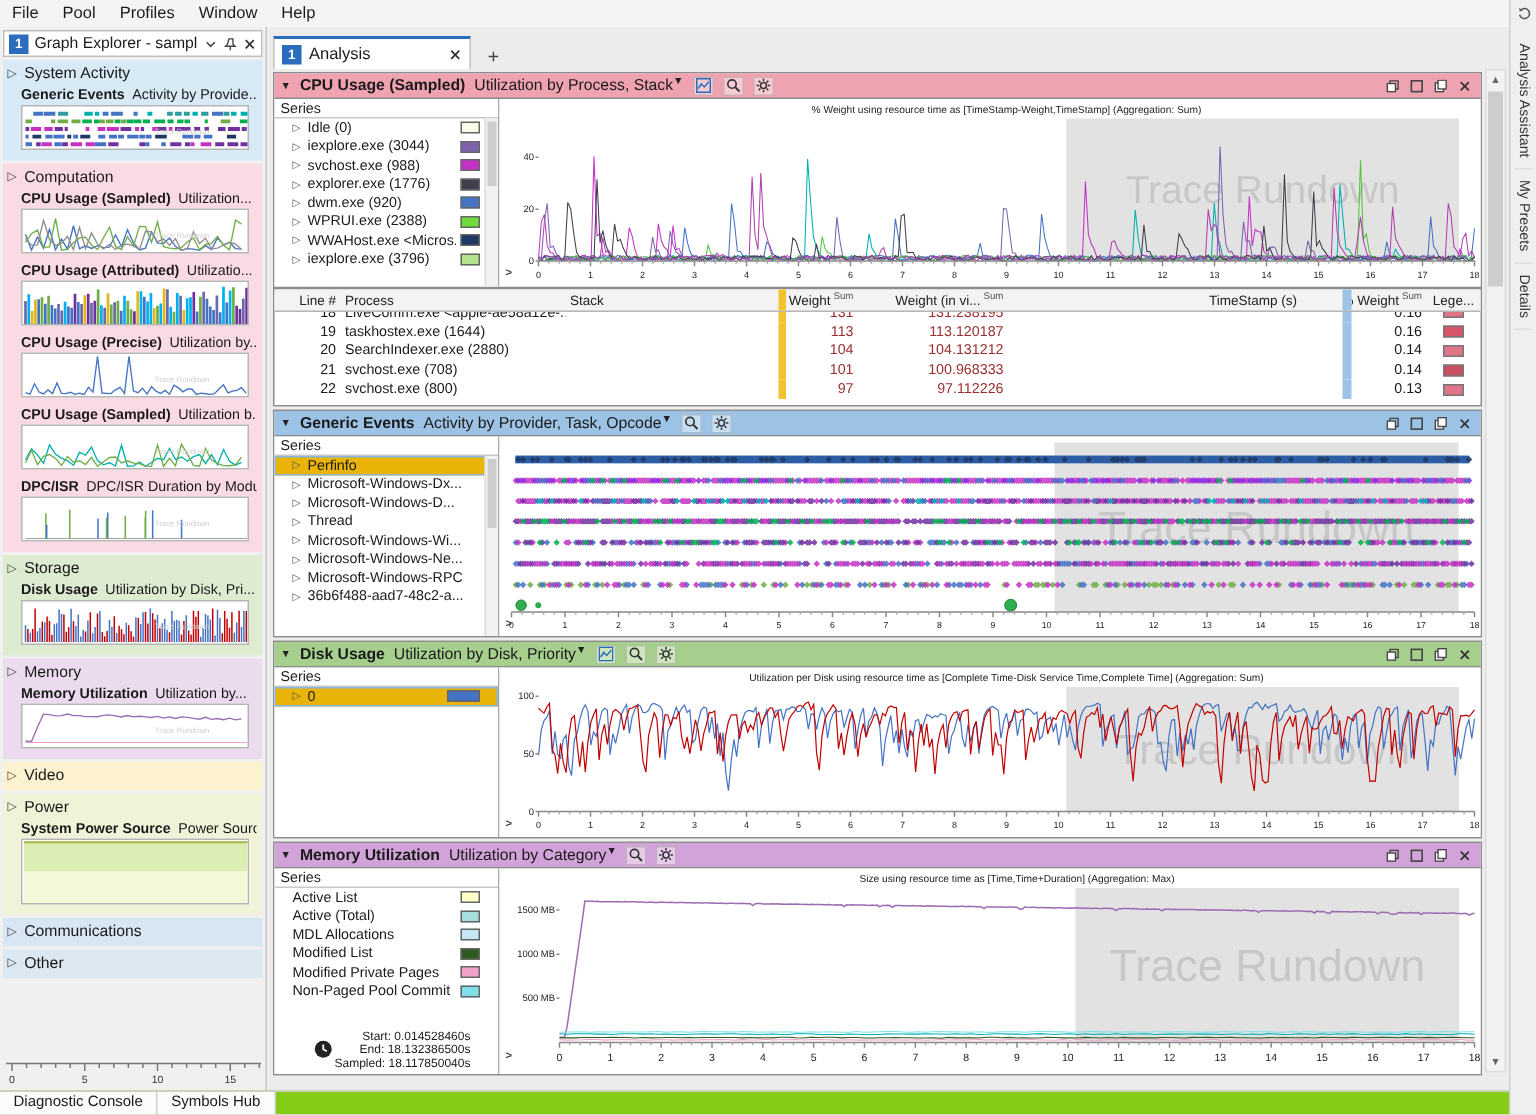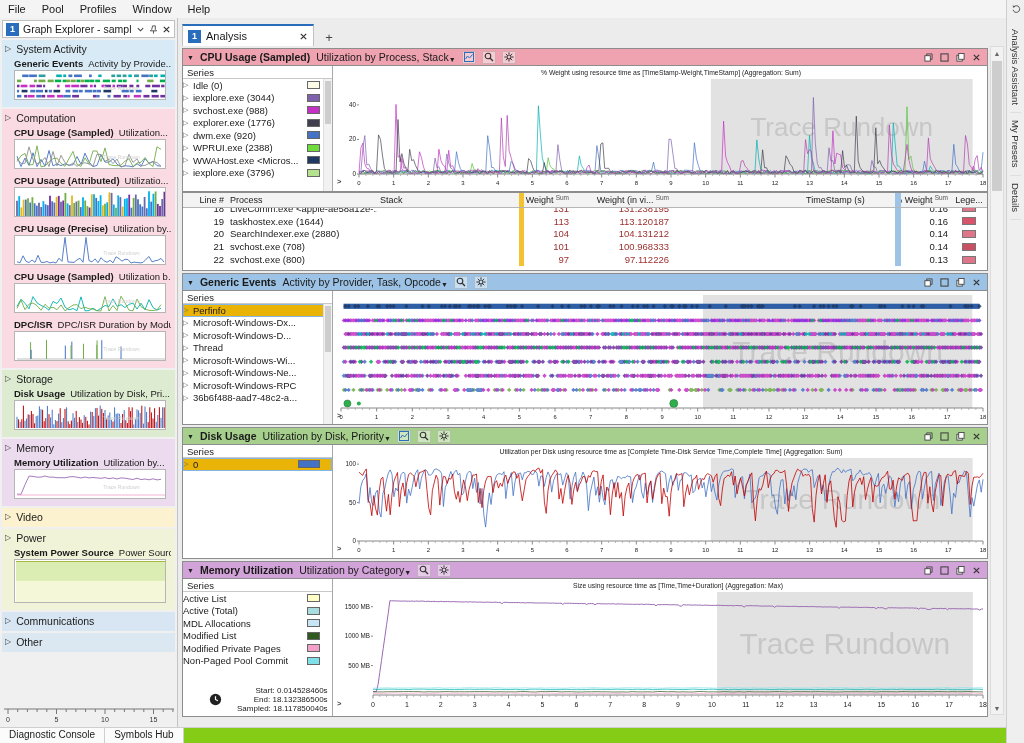--- a/index.html
+++ b/index.html
@@ -52,31 +52,31 @@
   .panel{position:absolute;left:182px;width:806px;background:#fff;border:1px solid #8d8d8d}
   .p-cpu{top:48px;height:144px}
   .p-table{top:192px;height:79px}
   .p-events{top:273px;height:152px}
   .p-disk{top:427px;height:132px}
   .p-mem{top:561px;height:156px}
   .panel-header{height:17px;display:flex;align-items:center;gap:6px;padding:0 4px;font-size:10.5px;
                 border-bottom:1px solid #8d8d8d}
   .collapse{font-size:7px;color:#222}
   .panel-title{font-weight:bold;white-space:nowrap}
-  .preset{display:flex;align-items:flex-end;white-space:nowrap}
+  .preset{display:flex;align-items:flex-start;white-space:nowrap}
   .preset .dd{font-size:7px;color:#222}
   .hicon{width:14px;height:13px;display:flex;align-items:center;justify-content:center;
          background:rgba(255,255,255,.45);border:1px solid rgba(0,0,0,.15)}
   .hdr-right{margin-left:auto;display:flex;gap:3px;align-items:center}
   .hicon-r{width:13px;height:12px;display:flex;align-items:center;justify-content:center}
 
   .series-pane{position:absolute;left:0;top:17px;bottom:0;width:150px;border-right:1px solid #a8a8a8;
                background:#fff;font-size:9.5px;overflow:hidden}
   .series-head{height:13px;line-height:13px;border-bottom:1px solid #c9c9c9;padding-left:4px;color:#222}
-  .series-row{height:12.5px;display:flex;align-items:center;gap:3px;padding:0 12px 0 0;white-space:nowrap}
+  .series-row{height:12.5px;display:flex;align-items:center;gap:3px;padding:0 12px 0 12px;white-space:nowrap}
   .series-row.sel{background:#eab308;outline:1px solid #84b6e4;outline-offset:-1px}
   .series-row .arrow{width:7px;font-size:7px;color:#555}
   .series-row .lbl{flex:1;overflow:hidden}
   .swatch{width:13px;height:8px;border:1px solid #666;flex:none}
   .swatch.wide{width:22px}
   .series-scroll{position:absolute;right:0;top:13px;bottom:0;width:9px;background:#f2f2f2;border-left:1px solid #ddd}
   .series-scroll .thumb-v{position:absolute;top:2px;left:1px;right:1px;height:38%;background:#cdcdcd}
   .chart-area{position:absolute;left:150px;top:17px;right:0;bottom:0;background:#fff}
 
   
@@ -94,21 +94,21 @@
   .c-spacer{flex:1}
   .c-ts{width:92px}
   .c-bbar{width:6px;background:#9dc3e6;padding:0}
   .c-pct{width:50px;justify-content:flex-end}
   .c-leg{width:36px;justify-content:center}
   .num-red{color:#9c2f2f}
   .sum{font-size:6.5px;color:#555;margin-left:2px;align-self:flex-start;padding-top:1px}
   .leg-sw{width:14px;height:8px;border:1px solid #777}
 
   
-  .mem-status{position:absolute;left:26px;bottom:3px;display:flex;gap:15px;align-items:center;font-size:8px}
+  .mem-status{position:absolute;left:26px;bottom:3px;display:flex;gap:1px;align-items:center;font-size:8px}
   .mem-status .lines{text-align:right;line-height:9px}
   .clock{width:13px;height:13px}
 
   
   .vscroll{position:absolute;left:990px;top:46px;width:14px;bottom:28px;background:#f2f2f2;border:1px solid #dcdcdc}
   .vscroll .arr{height:12px;display:flex;align-items:center;justify-content:center;font-size:7px;color:#666}
   .vscroll .thumb-v{position:absolute;top:14px;left:1px;right:1px;height:130px;background:#cdcdcd}
   .vscroll .arr.dn{position:absolute;bottom:0;left:0;right:0}
   .rail{position:absolute;right:0;top:0;width:18px;bottom:0;background:#efefef;border-left:1px solid #cfcfcf;
         display:flex;flex-direction:column;align-items:center}

